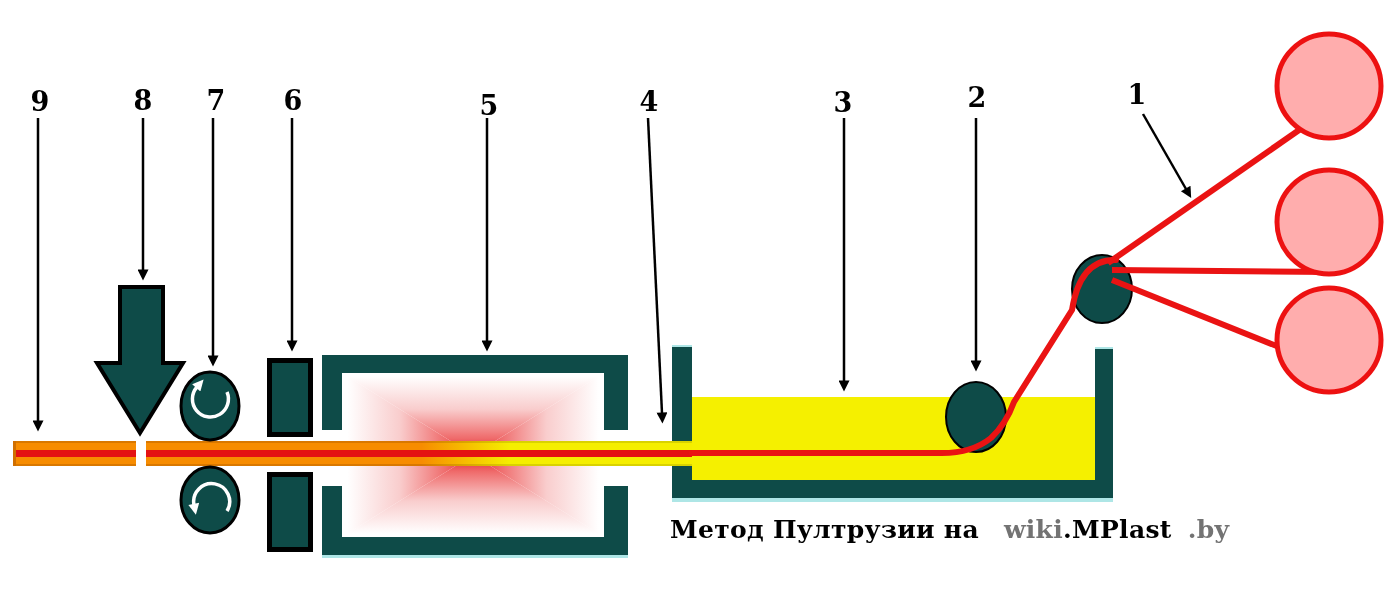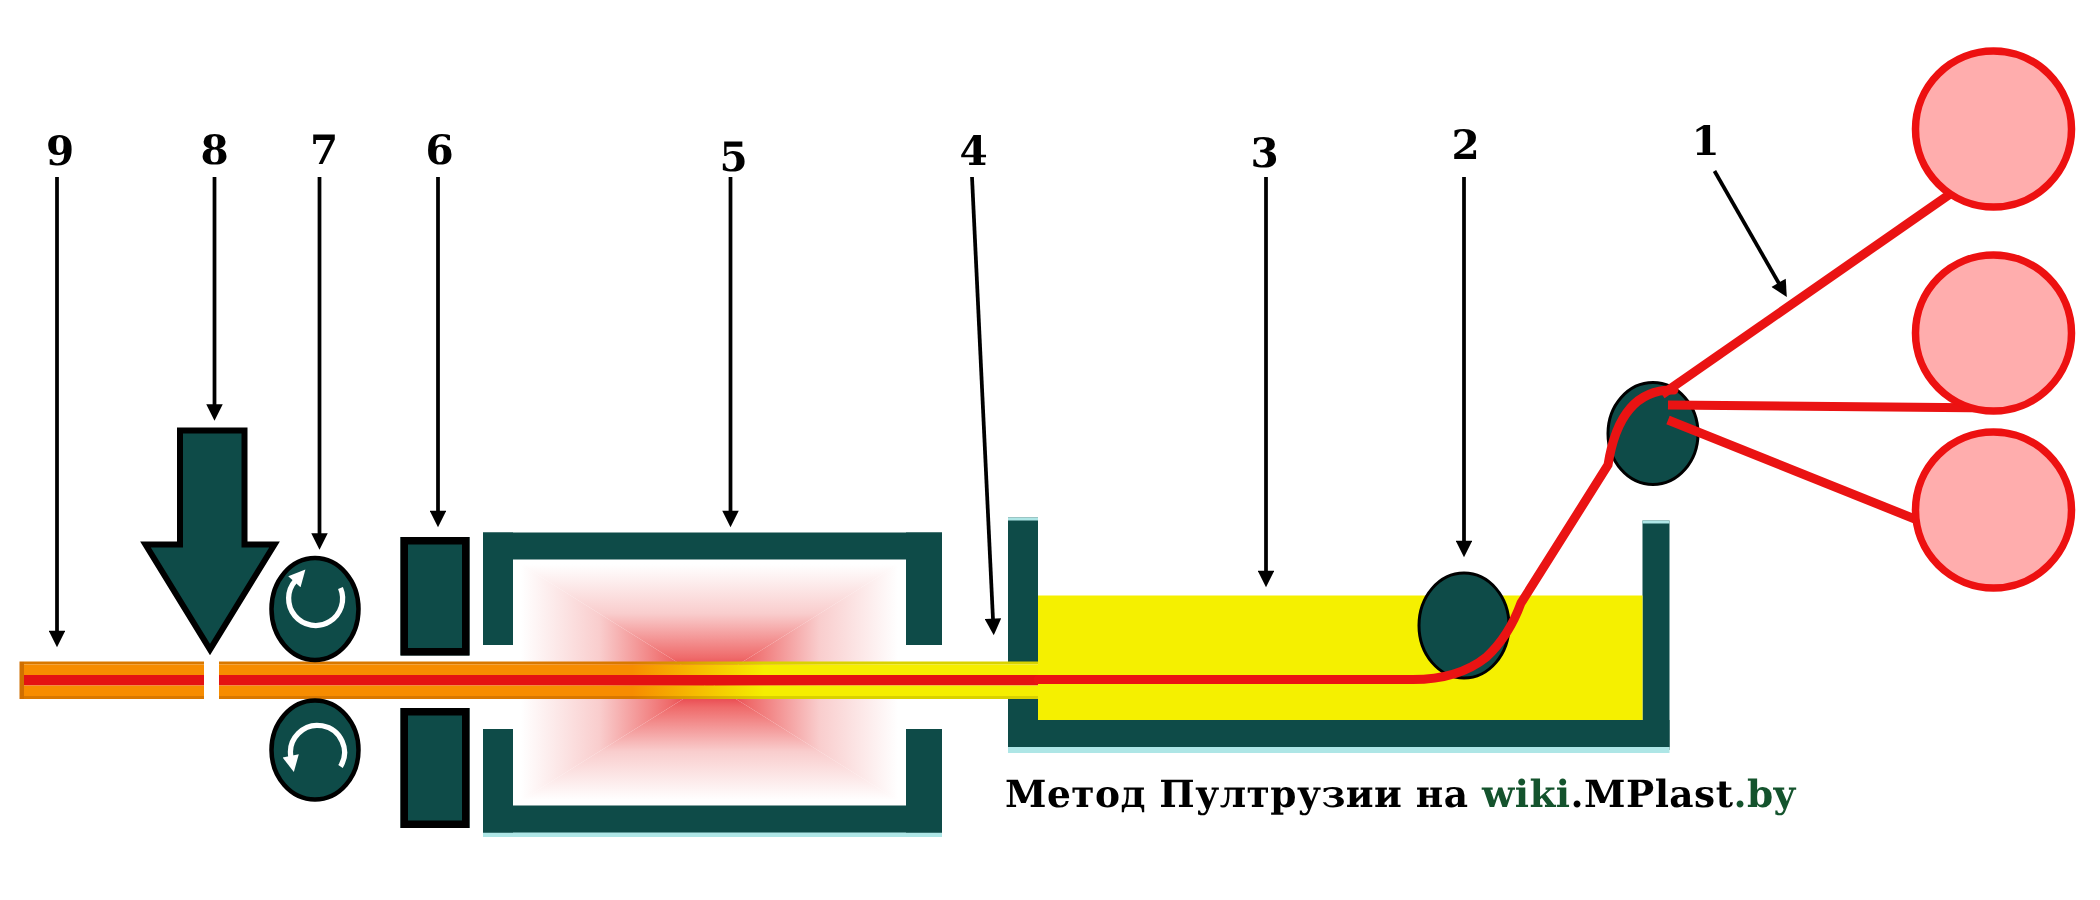--- a/index.html
+++ b/index.html
@@ -15,21 +15,21 @@
   .heat .t{clip-path:polygon(0 0,100% 0,50% 50%);background:linear-gradient(to bottom,#ffffff 2%,#f9cdcd 22%,#ef6a6a 40%,#e0182a 50%);}
   .heat .b{clip-path:polygon(0 100%,50% 50%,100% 100%);background:linear-gradient(to top,#ffffff 2%,#f9cdcd 22%,#ef6a6a 40%,#e0182a 50%);}
   .heat .l{clip-path:polygon(0 0,50% 50%,0 100%);background:linear-gradient(to right,#ffffff 2%,#f9cdcd 22%,#ef6a6a 40%,#e0182a 50%);}
   .heat .r{clip-path:polygon(100% 0,100% 100%,50% 50%);background:linear-gradient(to left,#ffffff 2%,#f9cdcd 22%,#ef6a6a 40%,#e0182a 50%);}
   
   .strip{position:absolute;left:13px;top:441px;width:679px;height:25px;border-left:3px solid #D06F00;box-sizing:border-box;}
   .strip .edge{height:2px;background:linear-gradient(90deg,#D97800 0%,#D97800 60%,#D9D200 73%,#D9D200 100%);}
   .strip .band{height:7px;background:linear-gradient(90deg,#F78C00 0%,#F78C00 60%,#F5EE00 73%,#F5EE00 100%);}
   .strip .core{height:7px;background:#E41212;}
   .caption{position:absolute;left:670px;top:515px;font-size:25px;font-weight:bold;color:#000;white-space:nowrap;letter-spacing:.3px;}
-  .caption .blue{color:#14532d;}
+  .caption .blue{color:#737373;margin-left:16px;}
   svg{position:absolute;left:0;top:0;}
 </style>
 </head>
 <body>
 
 <div id="canvas">
 
   <div class="heat">
     <div class="t"></div>
     <div class="b"></div>

